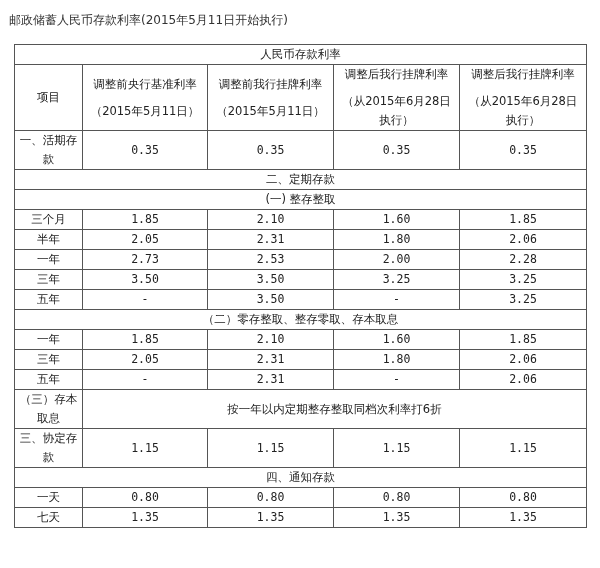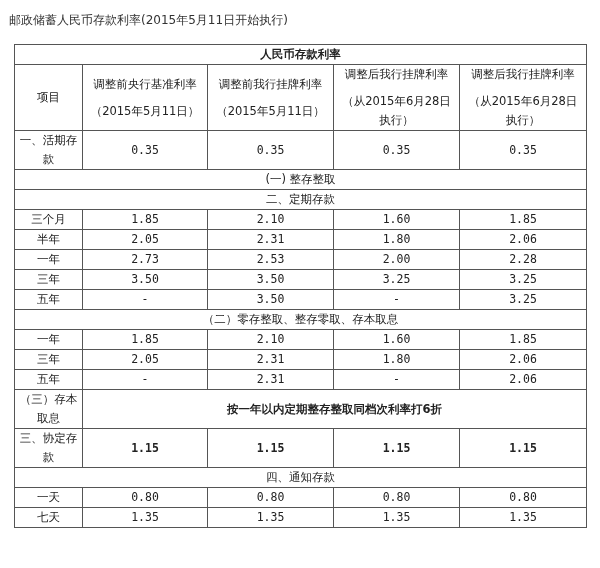--- a/index.html
+++ b/index.html
@@ -21,27 +21,27 @@
     border: 1px solid #555;
     font-size: 11.5px;
     text-align: center;
     vertical-align: middle;
     padding: 0 3px;
     line-height: 19px;
     height: 19px;
     color: #222;
   }
   td.num { font-family: "DejaVu Sans Mono", monospace; font-size: 10.5px; margin-left: 35px; }
-  td.caption-row { font-weight: bold; font-size: 12px; height: 19px; }
+  td.caption-row { font-weight: normal; font-size: 12px; height: 19px; }
   td.head { line-height: 20px; padding-top: 4px; padding-bottom: 4px; }
   td.head .sub { display: block; margin-top: 8px; }
   td.left { text-align: left; padding-left: 4px; }
   td.section { text-align: center; }
   td.tall { height: 38px; }
-  td.tall-top { vertical-align: top; line-height: 19px; padding-top: 0; font-weight: bold; }
+  td.tall-top { vertical-align: top; line-height: 19px; padding-top: 0; }
   col.c0 { width: 68px; }
   col.c1 { width: 125px; }
   col.c2 { width: 126px; }
   col.c3 { width: 126px; }
   col.c4 { width: 127px; }
 </style>
 </head>
 <body>
 
 <div class="page-title">邮政储蓄人民币存款利率(2015年5月11日开始执行)</div>
@@ -78,24 +78,24 @@
       </td>
     </tr>
     <tr>
       <td class="tall">一、活期存款</td>
       <td class="num">0.35</td>
       <td class="num">0.35</td>
       <td class="num">0.35</td>
       <td class="num">0.35</td>
     </tr>
     <tr>
-      <td class="section" colspan="5">(一) 整存整取</td>
+      <td class="section" colspan="5">二、定期存款</td>
     </tr>
     <tr>
-      <td class="section" colspan="5">二、定期存款</td>
+      <td class="section" colspan="5">(一) 整存整取</td>
     </tr>
     <tr>
       <td>三个月</td>
       <td class="num">1.85</td>
       <td class="num">2.10</td>
       <td class="num">1.60</td>
       <td class="num">1.85</td>
     </tr>
     <tr>
       <td>半年</td>

